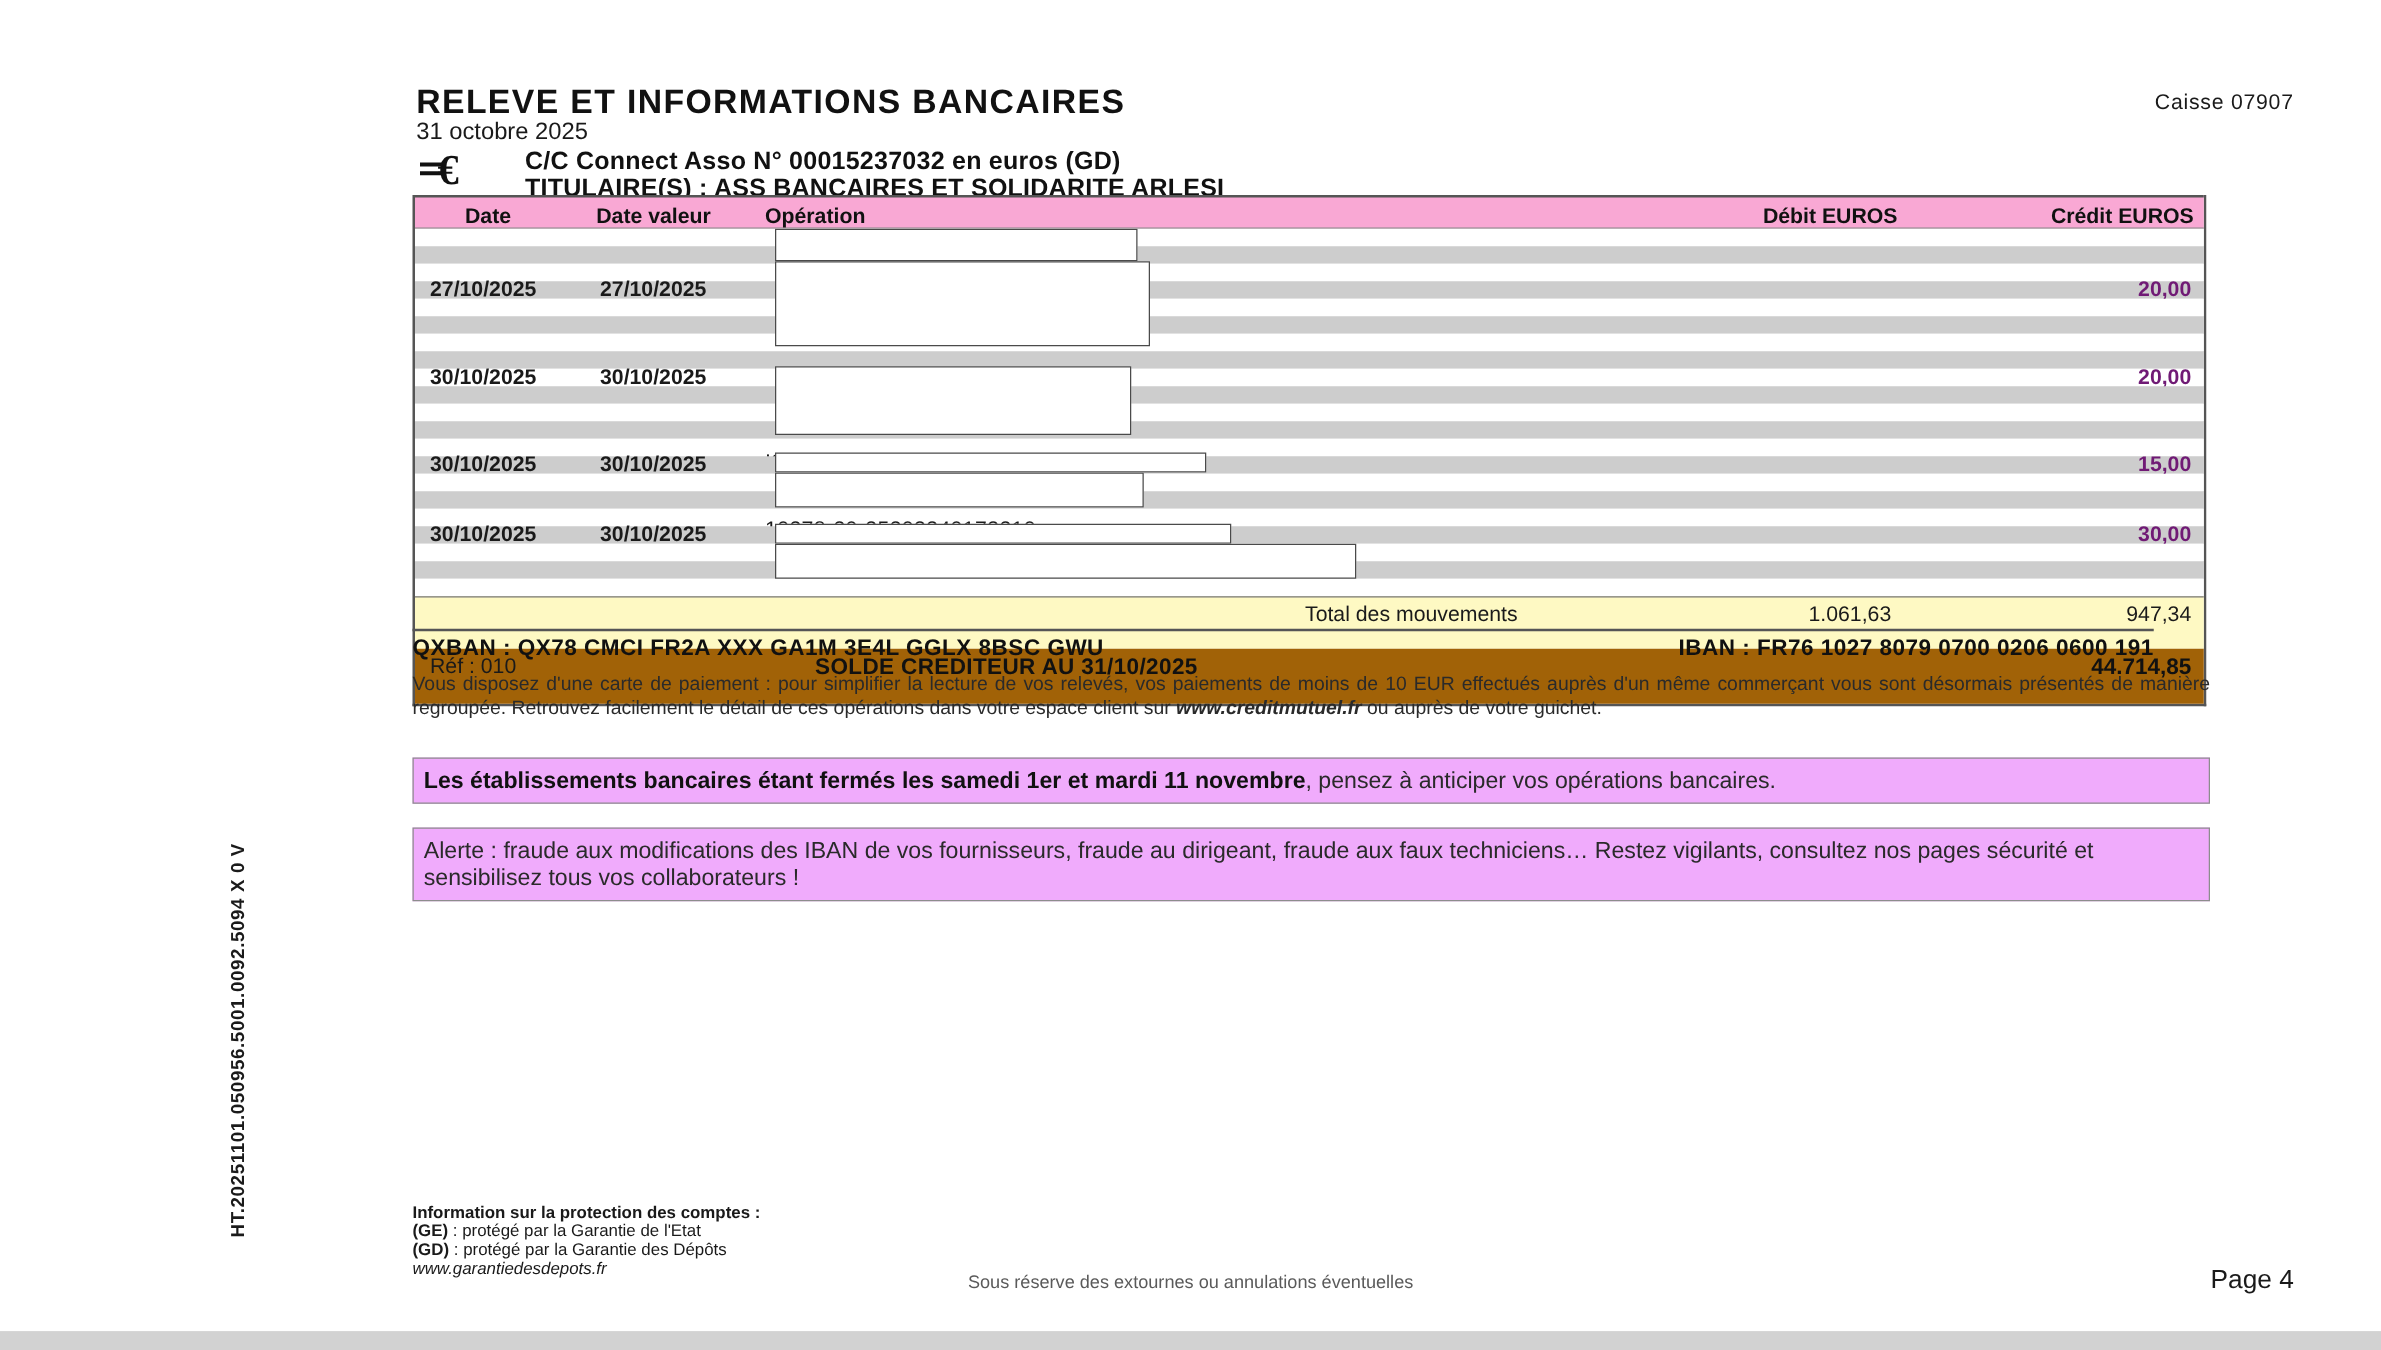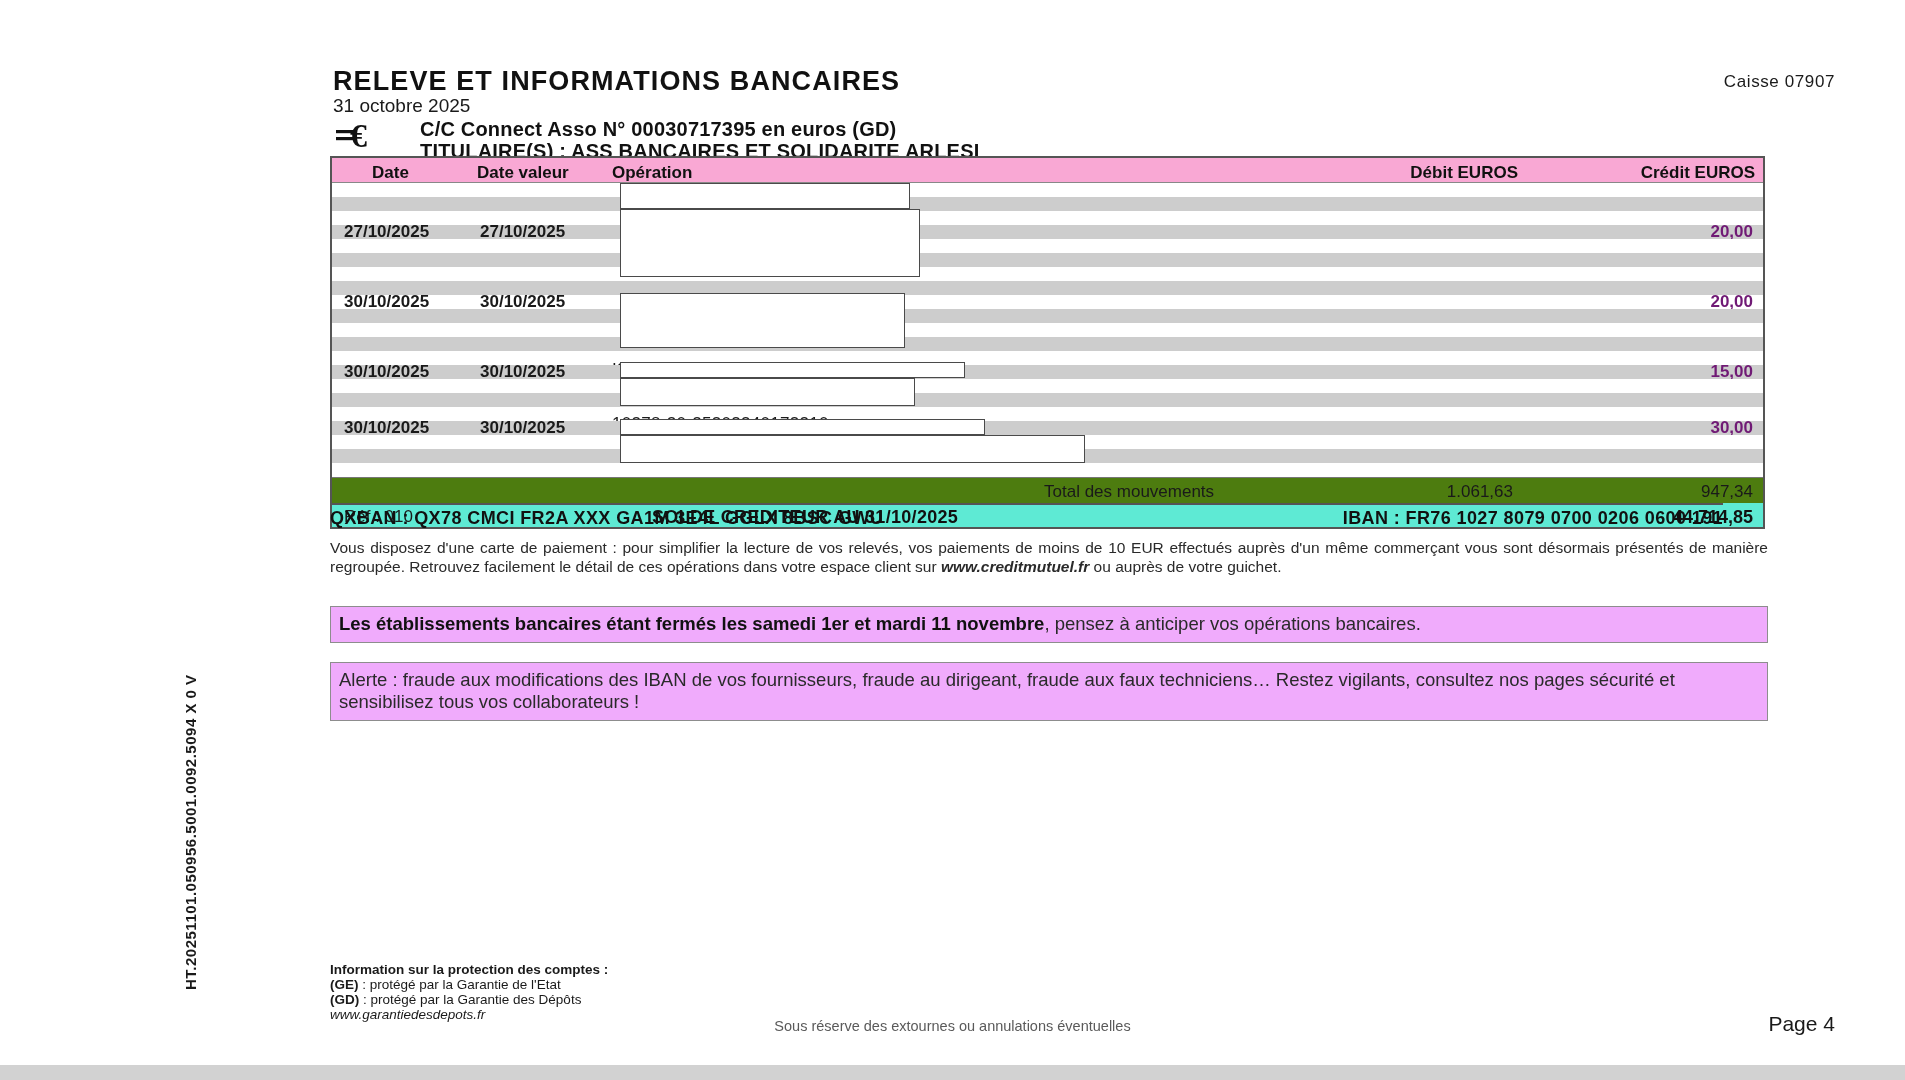--- a/index.html
+++ b/index.html
@@ -173,22 +173,22 @@
   .redaction {
     position: absolute;
     background: #ffffff;
     border: 1px solid #4a4a4a;
     z-index: 5;
   }
 
   
   #totals-row {
     position: relative;
-    height: 26px;
-    background: #4d7c0f;
+    height: 42px;
+    background: #fef9c3;
     border-top: 1px solid #777;
   }
   #totals-label {
     position: absolute;
     left: 712px; top: 4px;
     font-size: 17px;
     color: #1a1a1a;
   }
   #totals-debit {
     position: absolute;
@@ -198,22 +198,22 @@
   }
   #totals-credit {
     position: absolute;
     right: 10px; top: 4px;
     font-size: 17px;
     color: #1a1a1a;
   }
 
   #solde-row {
     position: relative;
-    height: 24px;
-    background: #5eead4;
+    height: 44px;
+    background: #a16207;
   }
   #solde-ref {
     position: absolute;
     left: 12px; top: 4px;
     font-size: 17px;
     color: #1a1a1a;
   }
   #solde-label {
     position: absolute;
     left: 320px; top: 4px;
@@ -328,21 +328,21 @@
   <div id="doc-title">RELEVE ET INFORMATIONS BANCAIRES</div>
   <div id="doc-date">31 octobre 2025</div>
   <div id="caisse">Caisse  07907</div>
 
   <svg id="euro-logo" viewBox="0 0 52 34">
     <text x="14" y="29" font-family="Liberation Serif, serif" font-size="34" font-weight="bold" fill="#111">€</text>
     <rect x="0" y="12" width="18" height="3.2" fill="#111"></rect>
     <rect x="0" y="19" width="18" height="3.2" fill="#111"></rect>
   </svg>
 
-  <div id="account-line">C/C Connect Asso N° 00030717395 en euros (GD)</div>
+  <div id="account-line">C/C Connect Asso N° 00015237032 en euros (GD)</div>
   <div id="holder-line">TITULAIRE(S) : ASS BANCAIRES ET SOLIDARITE ARLESI</div>
 
   <div id="table-wrap">
 
     <div id="table-head">
       <span class="th th-date">Date</span>
       <span class="th th-datevaleur">Date valeur</span>
       <span class="th th-operation">Opération</span>
       <span class="th th-debit">Débit EUROS</span>
       <span class="th th-credit">Crédit EUROS</span>

